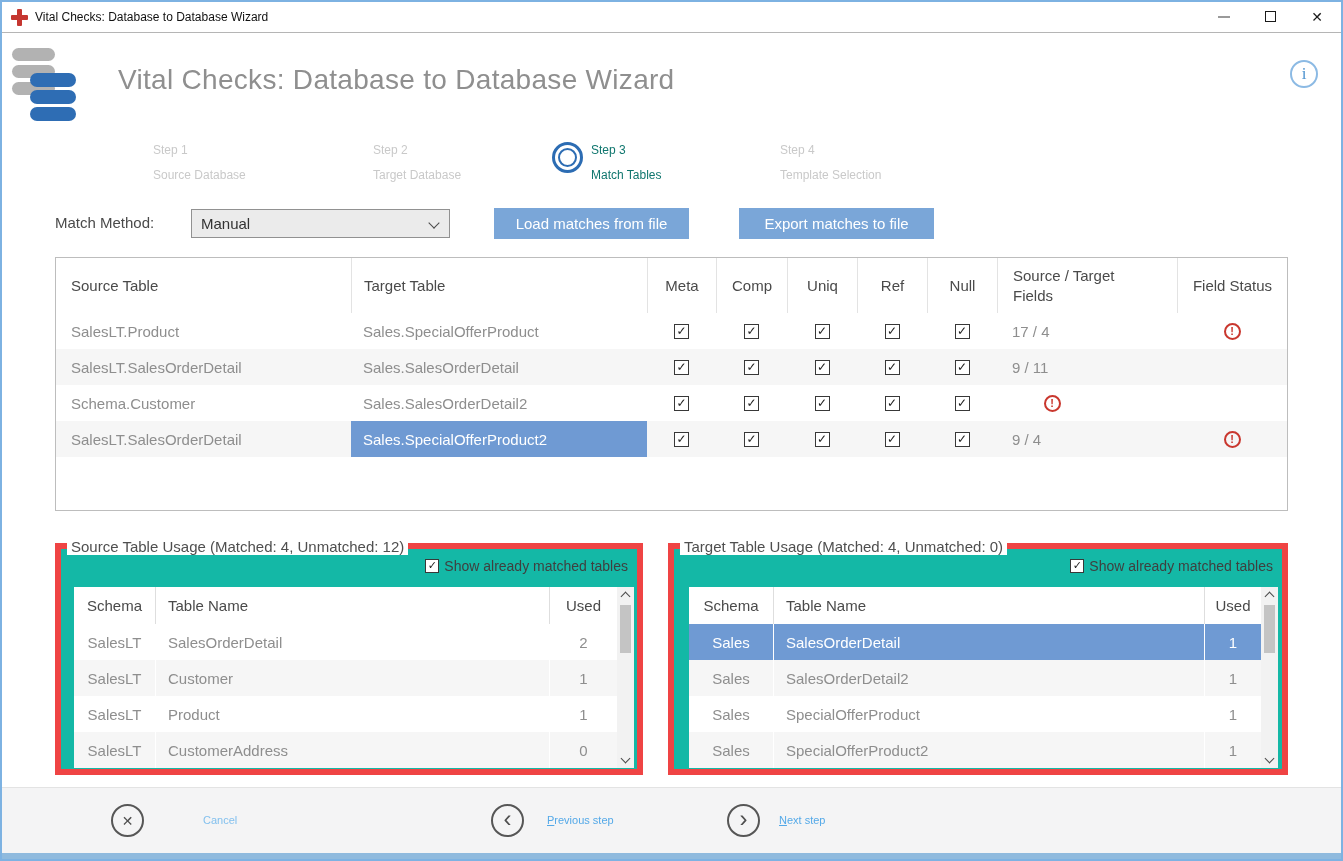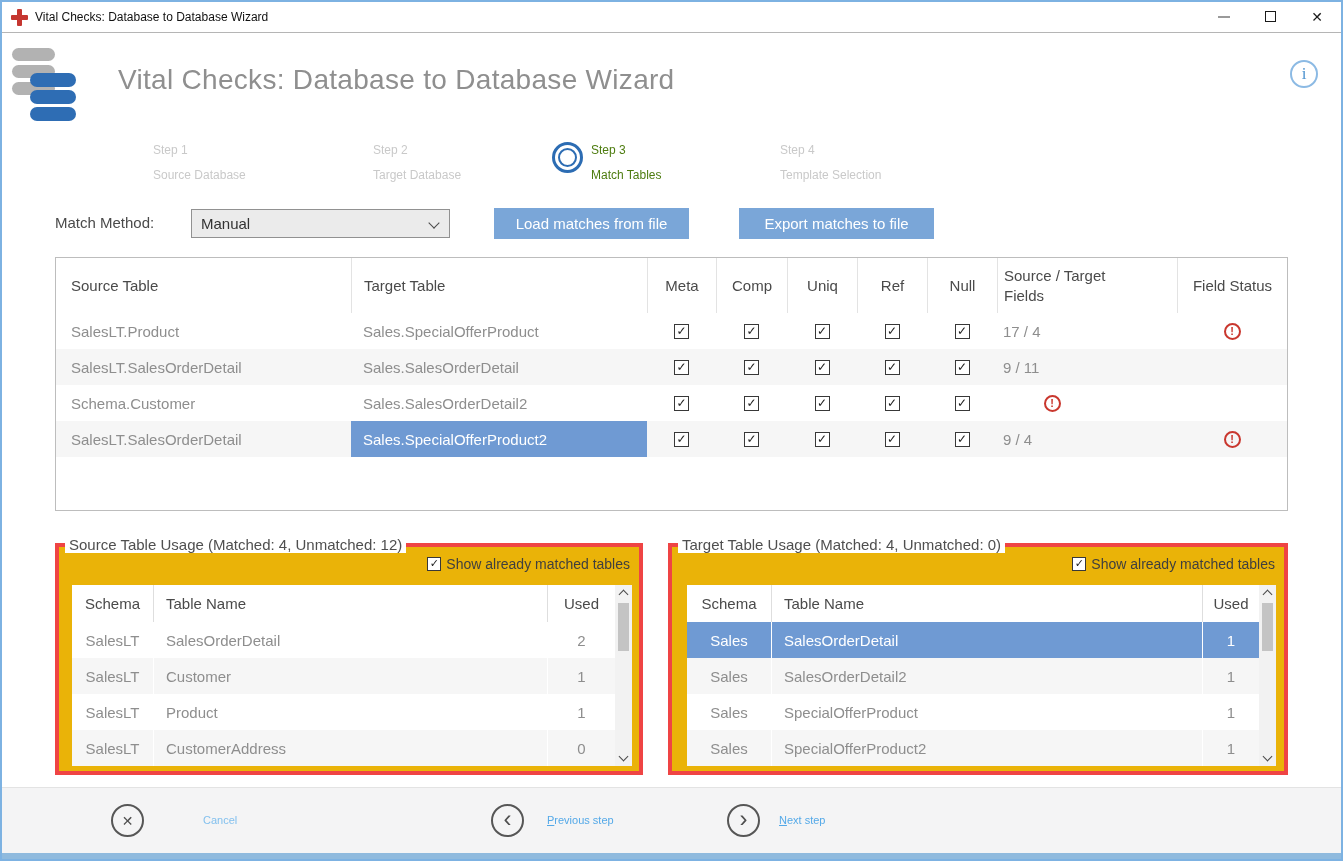--- a/index.html
+++ b/index.html
@@ -27,21 +27,21 @@
   .logo .g1{top:4px}.logo .g2{top:21px}.logo .g3{top:38px}
   .logo .b{left:20px;width:46px;height:14px;background:#2e6db4;z-index:2}
   .logo .b1{top:29px}.logo .b2{top:46px}.logo .b3{top:63px}
   .page-title{position:absolute;left:116px;top:62px;font-size:28px;font-weight:normal;color:#8f8f8f;letter-spacing:.3px}
   .info-icon{position:absolute;left:1288px;top:58px;width:28px;height:28px;border:2px solid #8cbae4;border-radius:50%;color:#4f93cf;display:flex;align-items:center;justify-content:center;font-family:"Liberation Serif",serif;font-size:17px}
 
   
   .step{position:absolute;top:136px;font-size:12px;line-height:25px}
   .step .l1,.step .l2{white-space:nowrap}
   .step.inactive{color:#c9c9c9}
-  .step.active{color:#4d7c0f}
+  .step.active{color:#0f766e}
   .s1{left:151px}.s2{left:371px}.s3{left:589px}.s4{left:778px}
   .ring{position:absolute;left:550px;top:140px;width:31px;height:31px;border:3px solid #2c6cb3;border-radius:50%;display:flex;align-items:center;justify-content:center}
   .ring-in{width:19px;height:19px;border:2px solid #2c6cb3;border-radius:50%}
 
   
   .mm-label{position:absolute;left:53px;top:212px;font-size:15px;color:#4a4a4a}
   .select{position:absolute;left:189px;top:207px;width:259px;height:29px;background:#ebebeb;border:1px solid #919191;display:flex;align-items:center;padding-left:9px;font-size:15px;color:#333}
   .selchev{position:absolute;right:11px;top:9px;width:8px;height:8px;border-right:1.5px solid #4a4a4a;border-bottom:1.5px solid #4a4a4a;transform:rotate(45deg)}
   .blubtn{position:absolute;top:206px;width:195px;height:31px;background:#7aa6d8;color:#fff;font-size:15px;display:flex;align-items:center;justify-content:center}
   .btn-load{left:492px}
@@ -51,34 +51,34 @@
   .mtable{position:absolute;left:53px;top:255px;width:1233px;height:254px;border:1px solid #bdbdbd;background:#fff}
   .mhead{display:flex;height:55px;font-size:15px;color:#4a4a4a}
   .mhead .mc{display:flex;align-items:center;height:100%}
   .mhead .mc + .mc{border-left:1px solid #e3e3e3}
   .mrow{display:flex;height:36px;font-size:15px;color:#8e8e8e}
   .mrow.alt{background:#f6f6f6}
   .mrow .mc{display:flex;align-items:center;height:100%}
   .c0{width:295px;padding-left:15px}
   .c1{width:296px;padding-left:12px}
   .c2{width:69px}.c3{width:71px}.c4{width:70px}.c5{width:70px}.c6{width:70px}
-  .c7{width:180px;padding-left:6px}
+  .c7{width:180px;padding-left:15px}
   .c8{width:110px}
   .mhead .c7{padding-right:42px;line-height:20px}
   .mhead .c2,.mhead .c3,.mhead .c4,.mhead .c5,.mhead .c6,.mhead .c8{justify-content:center;padding-left:0}
   .mrow .cc,.mrow .cs{justify-content:center;padding-left:0}
   .mrow .c1.sel{background:#6f9ad3;color:#fff}
   .cb{width:15px;height:15px;border:1.5px solid #383838;background:#fff;display:inline-flex;align-items:center;justify-content:center;flex:none}
   .cb.on::before{content:"✓";font-size:12px;color:#1e1e1e;line-height:1;margin-top:-1px}
   .cb.sm{width:14px;height:14px}
   .cb.sm.on::before{font-size:11px}
   .warn{width:17px;height:17px;border:2px solid #c9372e;border-radius:50%;color:#c9372e;font-size:11px;font-weight:bold;display:inline-flex;align-items:center;justify-content:center}
 
   
-  .panel{position:absolute;top:541px;height:232px;border:4px solid #ef4444;background:#eab308}
+  .panel{position:absolute;top:541px;height:232px;border:6px solid #ef4444;background:#14b8a6}
   .panel.srcp{left:53px;width:588px}
   .panel.tgtp{left:666px;width:620px}
   .legend{position:absolute;left:6px;top:-11px;background:#fff;padding:0 4px;font-size:15px;color:#4f4f4f;white-space:nowrap}
   .showrow{position:absolute;right:9px;top:9px;display:flex;align-items:center;gap:5px}
   .showlabel{font-size:14px;color:#3f3f3f;white-space:nowrap}
   .utable{position:absolute;top:38px;height:181px;background:#fff}
   .srcp .utable{left:13px;width:560px}
   .tgtp .utable{left:15px;width:589px}
   .uhead{display:flex;height:37px;font-size:15px;color:#4a4a4a}
   .urow{display:flex;height:36px;font-size:15px;color:#8e8e8e}

